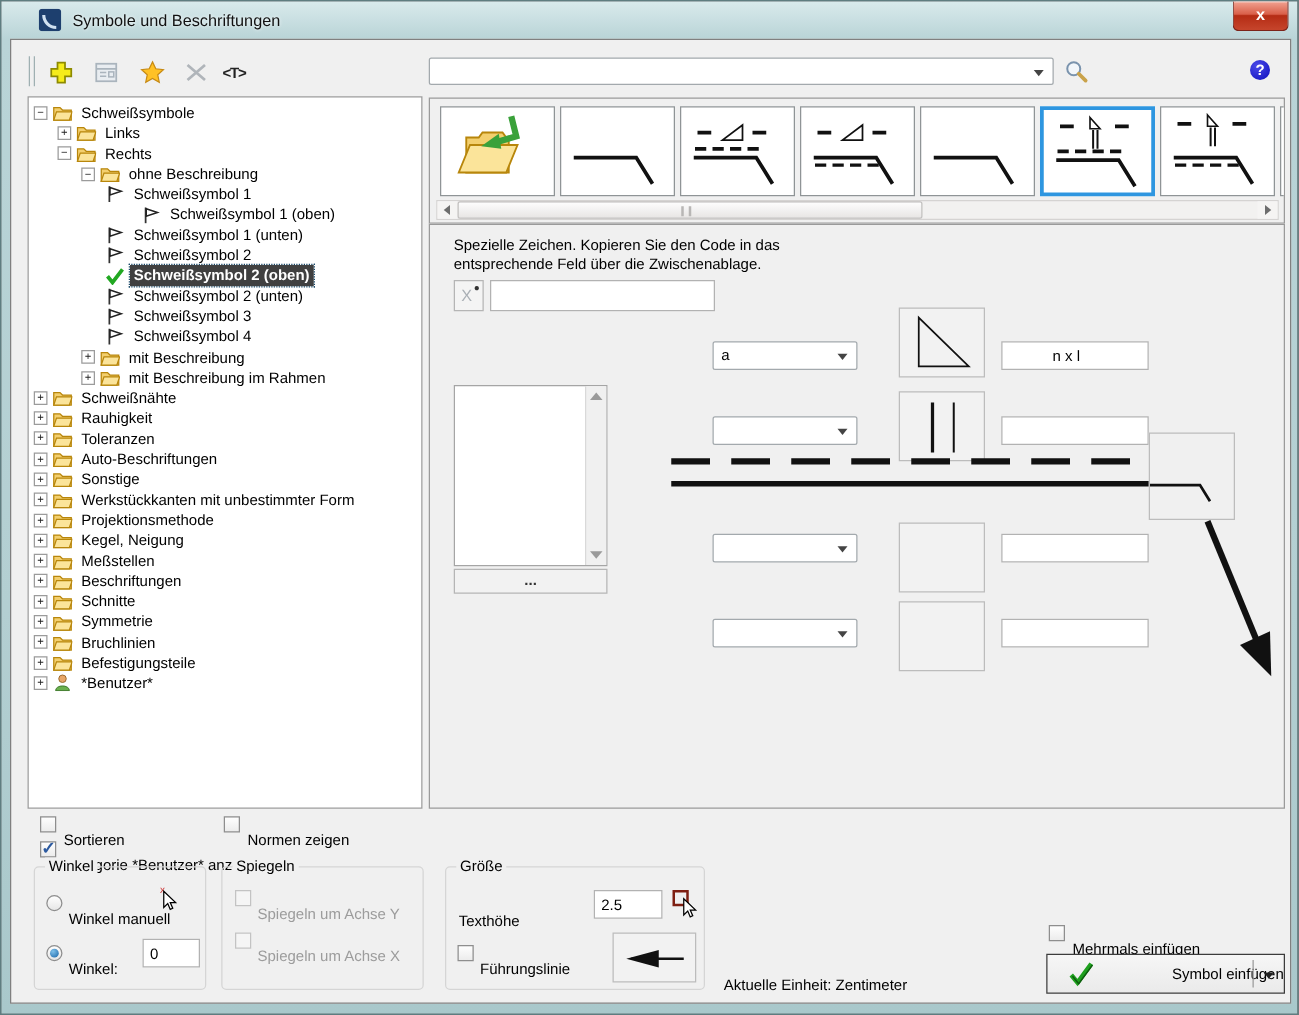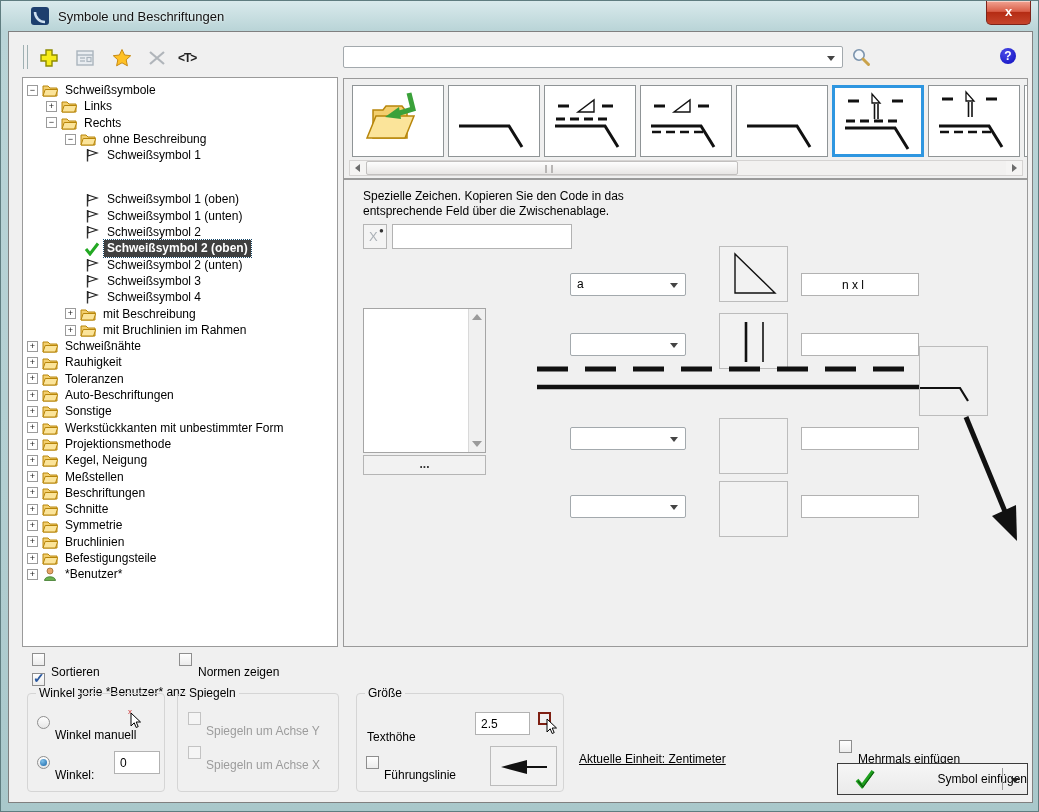--- a/index.html
+++ b/index.html
@@ -172,21 +172,21 @@
             </svg></span>
           <span class="tlabel">ohne Beschreibung</span>
         </div>
         <div class="tree-row" style="padding-left: 61px;">
           <span class="ticon"><svg viewBox="0 0 16 14" width="16" height="14">
               <line x1="3.5" y1="1" x2="3.5" y2="13.5" stroke="#333" stroke-width="1.4"></line>
               <path d="M4,2 L13,5 L4,8 Z" fill="#fff" stroke="#222" stroke-width="1.2"></path>
             </svg></span>
           <span class="tlabel">Schweißsymbol 1</span>
         </div>
-        <div class="tree-row" style="padding-left: 61px; margin-top: 28px;">
+        <div class="tree-row" style="padding-left: 90px;">
           <span class="ticon"><svg viewBox="0 0 16 14" width="16" height="14">
               <line x1="3.5" y1="1" x2="3.5" y2="13.5" stroke="#333" stroke-width="1.4"></line>
               <path d="M4,2 L13,5 L4,8 Z" fill="#fff" stroke="#222" stroke-width="1.2"></path>
             </svg></span>
           <span class="tlabel">Schweißsymbol 1 (oben)</span>
         </div>
         <div class="tree-row" style="padding-left: 61px;">
           <span class="ticon"><svg viewBox="0 0 16 14" width="16" height="14">
               <line x1="3.5" y1="1" x2="3.5" y2="13.5" stroke="#333" stroke-width="1.4"></line>
               <path d="M4,2 L13,5 L4,8 Z" fill="#fff" stroke="#222" stroke-width="1.2"></path>
@@ -234,21 +234,21 @@
               <path d="M1,13 L3.2,6.5 h12.5 L13.5,13 z" fill="#fbe49a" stroke="#b8860b" stroke-width="1"></path>
             </svg></span>
           <span class="tlabel">mit Beschreibung</span>
         </div>
         <div class="tree-row" style="padding-left: 42px;">
           <span class="expander">+</span>
           <span class="ticon"><svg viewBox="0 0 16 14" width="16" height="14">
               <path d="M1,3 h5 l2,2 h7 v8 h-14 z" fill="#f3cf6e" stroke="#b8860b" stroke-width="1"></path>
               <path d="M1,13 L3.2,6.5 h12.5 L13.5,13 z" fill="#fbe49a" stroke="#b8860b" stroke-width="1"></path>
             </svg></span>
-          <span class="tlabel">mit Bruchlinien im Rahmen</span>
+          <span class="tlabel">mit Beschreibung im Rahmen</span>
         </div>
         <div class="tree-row" style="padding-left: 4px;">
           <span class="expander">+</span>
           <span class="ticon"><svg viewBox="0 0 16 14" width="16" height="14">
               <path d="M1,3 h5 l2,2 h7 v8 h-14 z" fill="#f3cf6e" stroke="#b8860b" stroke-width="1"></path>
               <path d="M1,13 L3.2,6.5 h12.5 L13.5,13 z" fill="#fbe49a" stroke="#b8860b" stroke-width="1"></path>
             </svg></span>
           <span class="tlabel">Schweißnähte</span>
         </div>
         <div class="tree-row" style="padding-left: 4px;">
@@ -538,21 +538,21 @@
       <span class="chk" style="left:9px; top:62px;"></span>
       <span class="lbl" style="left:27px; top:62px;">Führungslinie</span>
       <div class="sym-btn" style="left:133px; top:52px; width:67px; height:40px; background:#f2f2f2;">
         <svg viewBox="0 0 67 40" width="67" height="40">
           <polygon points="10,20 36,13 36,27" fill="#111"></polygon>
           <line x1="14" y1="20" x2="56" y2="20" stroke="#111" stroke-width="2"></line>
         </svg>
       </div>
     </div>
 
-    <span class="lbl" style="left:570px; top:708px;text-decoration:underline;">Aktuelle Einheit: Zentimeter</span>
+    <span class="lbl" style="left:570px; top:737px;">Aktuelle Einheit: Zentimeter</span>
 
     <span class="chk" style="left:830px; top:708px;"></span>
     <span class="lbl" style="left:849px; top:708px;">Mehrmals einfügen</span>
 
     <div class="insert-btn">
       <svg style="margin-left:16px;" width="22" height="22" viewBox="0 0 22 22">
         <path d="M3,12 L8,18 L19,3" fill="none" stroke="#1fa01f" stroke-width="3.6"></path>
         <path d="M3,12 L8,18 L19,3" fill="none" stroke="#0d5e0d" stroke-width="1.2" transform="translate(1,1)"></path>
       </svg>
       <span style="flex:1; text-align:right; font-size:12px;">Symbol einfügen</span>

